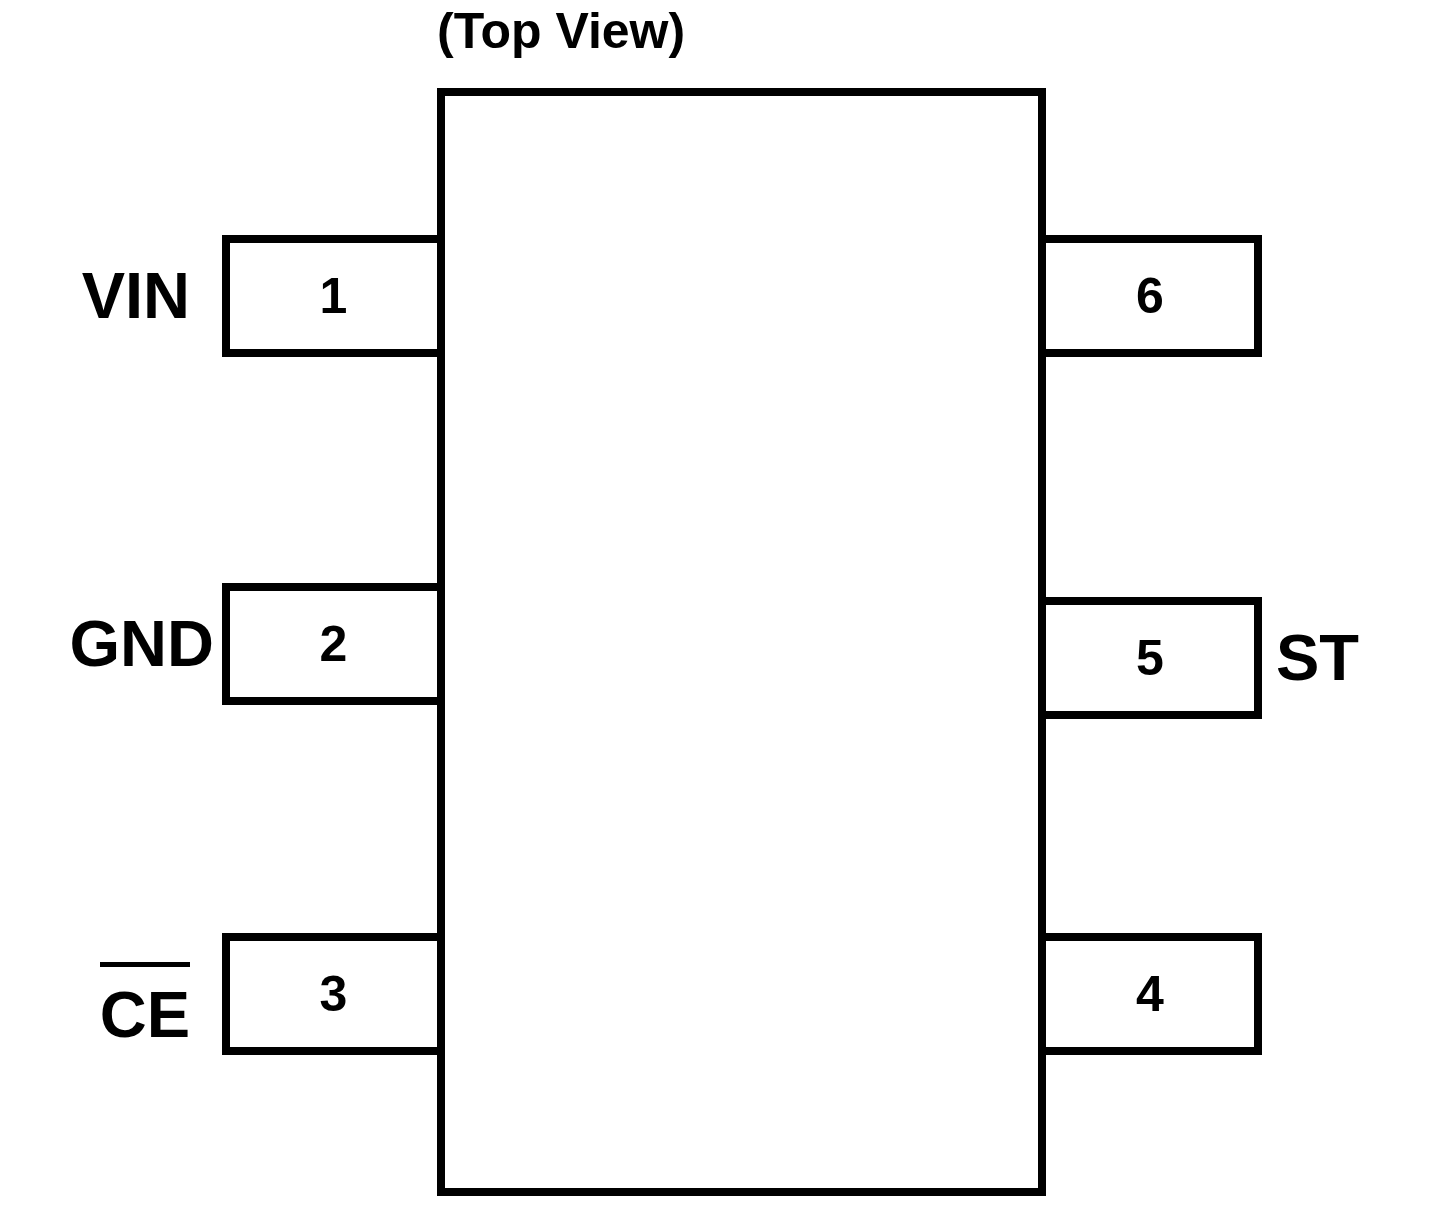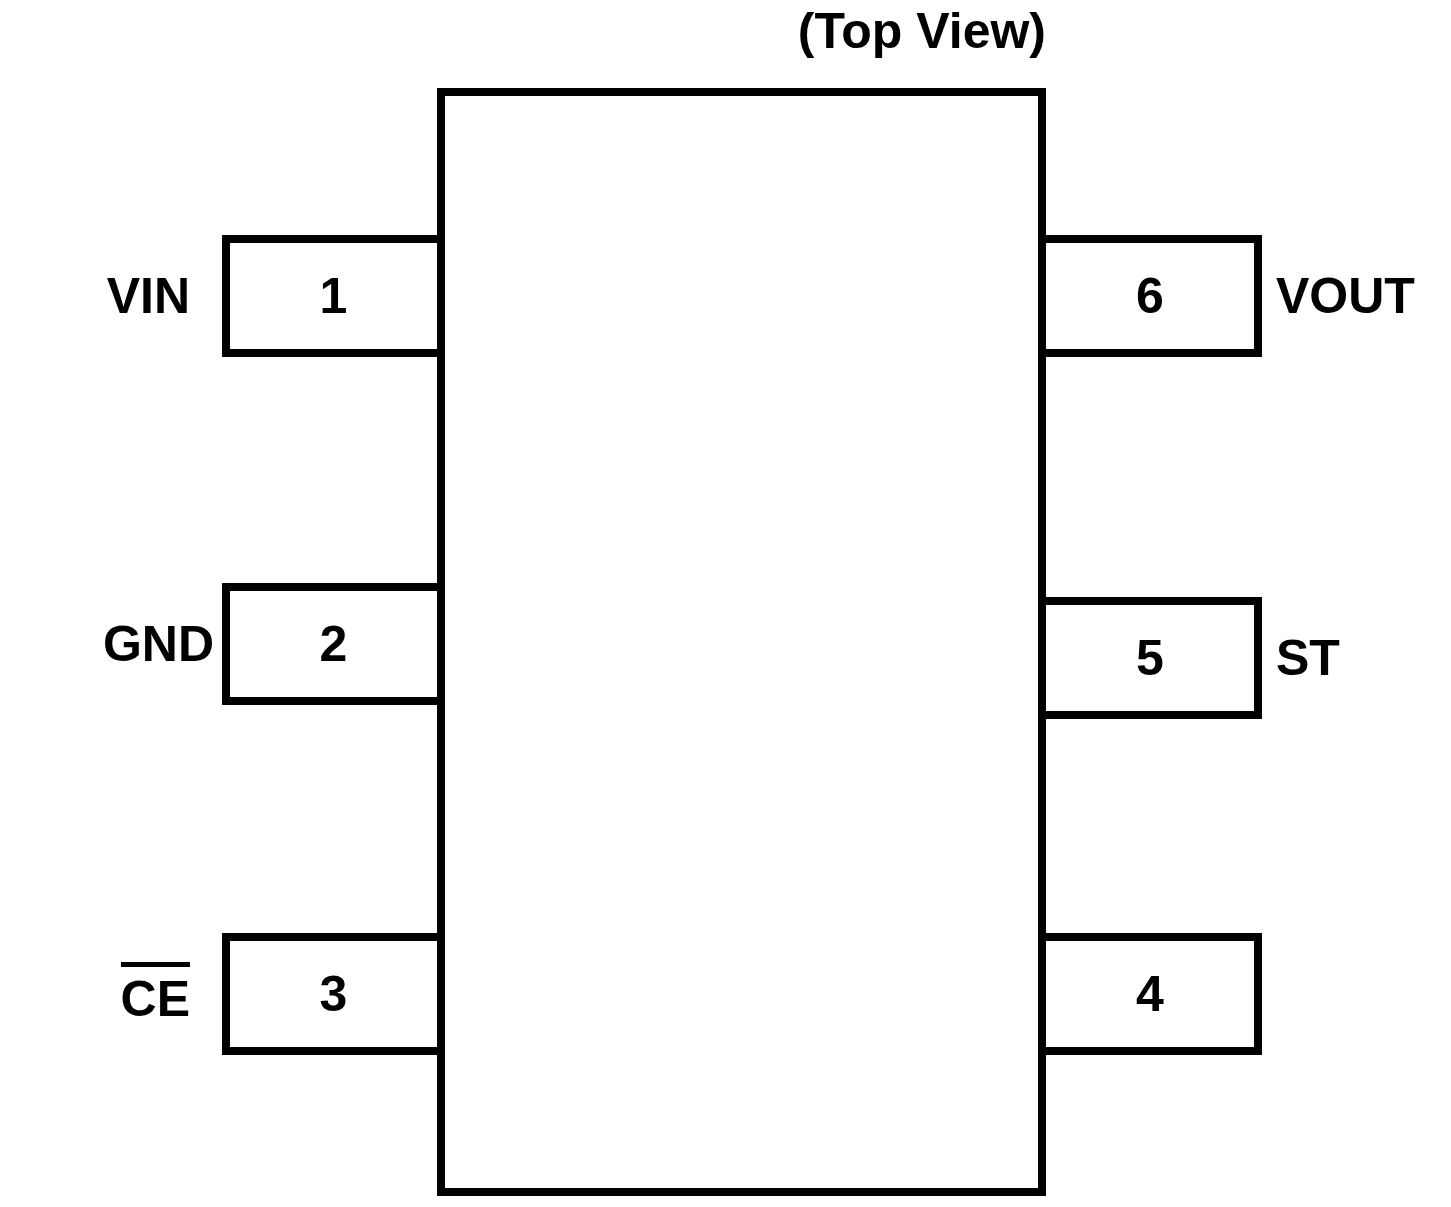--- a/index.html
+++ b/index.html
@@ -14,21 +14,21 @@
     background: #ffffff;
     color: #000000;
     font-family: "Liberation Sans", sans-serif;
     overflow: hidden;
   }
   .title {
     position: absolute;
     left: 437px;
     top: 2px;
     width: 609px;
-    text-align: right;
+    text-align: left;
     font-size: 50px;
     font-weight: 600;
     white-space: nowrap;
   }
   .ic-body {
     position: absolute;
     left: 437px;
     top: 88px;
     width: 609px;
     height: 1108px;
@@ -51,31 +51,31 @@
   .pin.left  { left: 222px;  width: 223px; }
   .pin.right { left: 1038px; width: 224px; }
   .pin-num {
     font-size: 50px;
     font-weight: 600;
   }
   .pin-label {
     position: absolute;
     height: 64px;
     line-height: 64px;
-    font-size: 50px;
+    font-size: 65px;
     font-weight: 600;
     white-space: nowrap;
     z-index: 3;
   }
   .pin-label.lbl-left  { left: 0;       width: 190px; text-align: right; }
   .pin-label.lbl-right { left: 1276px;  width: 175px; text-align: left; }
   .overline {
     display: inline-block;
     border-top: 5px solid #000000;
-    padding-top: 6px;
+    padding-top: 14px;
     line-height: 1.05;
   }
   
   .row-top-pin    { top: 235px; }
   .row-mid-pin-l  { top: 583px; }
   .row-mid-pin-r  { top: 597px; }
   .row-bot-pin    { top: 933px; }
   .row-top-lbl    { top: 264px; }
   .row-mid-lbl-l  { top: 612px; margin-left: 24px; }
   .row-mid-lbl-r  { top: 626px; }
@@ -113,20 +113,17 @@
   <div class="pin-label lbl-left row-top-lbl">
     <span>VIN</span>
   </div>
   <div class="pin-label lbl-left row-mid-lbl-l">
     <span>GND</span>
   </div>
   <div class="pin-label lbl-left row-bot-lbl">
     <span class="overline">CE</span>
   </div>
 
-  <div class="pin-label lbl-right row-top-lbl">
-    <span>VOUT</span>
-  </div>
   <div class="pin-label lbl-right row-mid-lbl-r">
     <span>ST</span>
   </div>
 
 </div>
 
 </body></html>

